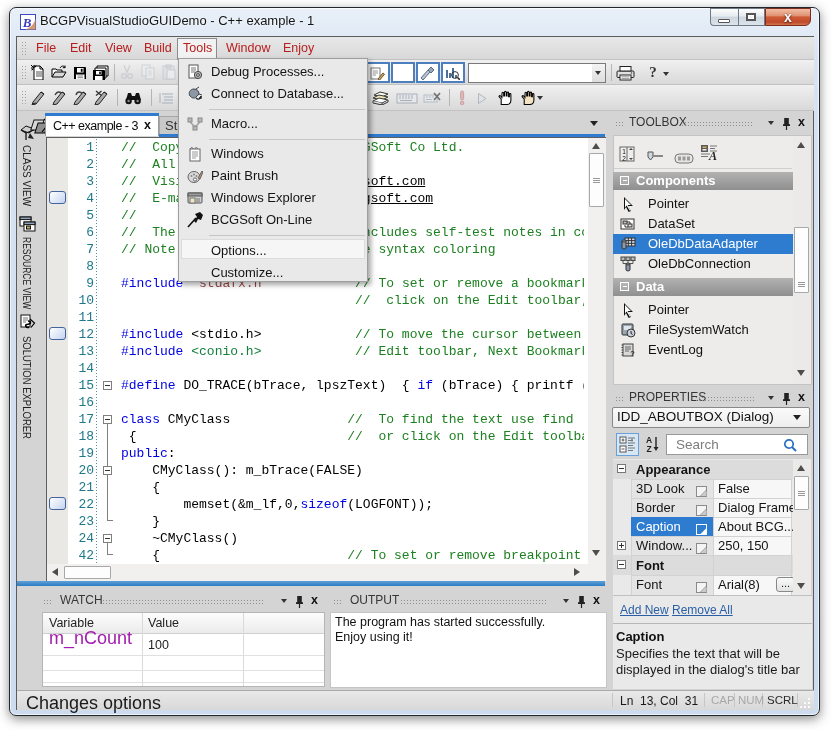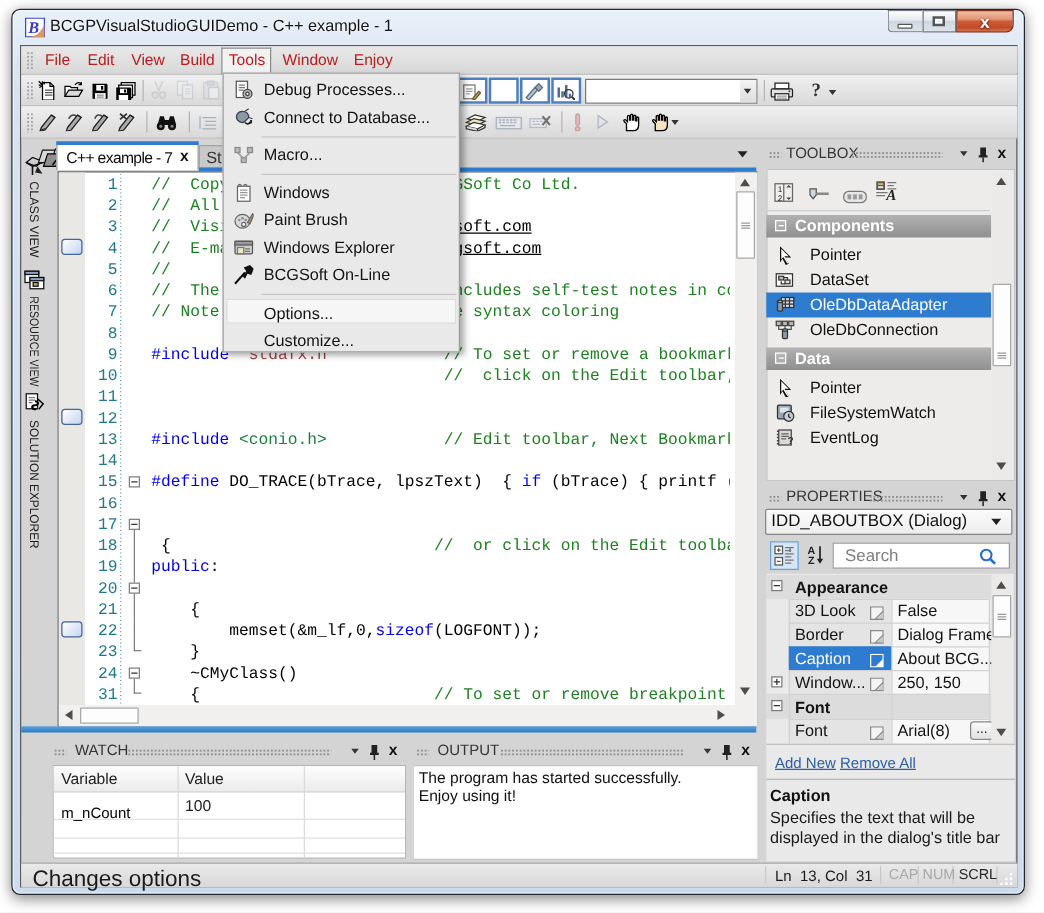--- a/index.html
+++ b/index.html
@@ -232,21 +232,21 @@
 <div style="position:absolute;left:30px;top:117px;"><svg width="22" height="18" viewBox="0 0 22 18">
       <rect x="2" y="3" width="10" height="10" fill="#d8d8d8" stroke="#111" transform="skewX(-18) translate(3 0)"></rect>
       <rect x="7" y="6" width="10" height="10" fill="#8f8f8f" stroke="#000" transform="skewX(-18) translate(3 0)"></rect>
       <path d="M14 2l5 4-7 9" fill="none" stroke="#000" stroke-width="1.2"></path>
     </svg></div>
 <div class="abs" style="left:159px;top:116px;width:21px;height:19px;background:#c9c9c9;border:1px solid #a5a5a5"></div>
 <div class="abs" style="left:165px;top:118px;font-size:13px;color:#333">St</div>
 <div class="abs" style="left:159px;top:134px;width:446px;height:3px;background:#2e7bd0"></div>
 <div class="abs" style="left:45px;top:113px;width:114px;height:22px;background:#2e7bd0"></div>
 <div class="abs" style="left:45px;top:116px;width:114px;height:20px;background:#fff;border:1px solid #9a9a9a;border-top:none;border-bottom:none"></div>
-<div class="abs" style="left:53px;top:119px;font-size:12.5px;letter-spacing:-0.5px;color:#0a0a0a">C++ example - 7</div>
+<div class="abs" style="left:53px;top:119px;font-size:12.5px;letter-spacing:-0.5px;color:#0a0a0a">C++ example - 3</div>
 <div class="x" style="left:144px;top:118px">x</div>
 <div class="abs arr-d2" style="left:590px;top:121px"></div>
 <div class="abs" style="left:46px;top:137px;width:560px;height:444px;border:1px solid #5f5f5f;background:#fff"></div>
 <div class="abs" style="left:47px;top:138px;width:21px;height:426px;background:#e9e8e4"></div>
 <div class="abs" style="left:96px;top:139px;width:1px;height:425px;background-image:linear-gradient(#4d94a4 1px,rgba(0,0,0,0) 1px);background-size:1px 3px"></div>
 <div class="abs" style="left:0;top:138px;width:584px;height:426px;overflow:hidden">
     <div class="abs" style="left:0;top:-138px;width:584px;height:730px">
       <div class="cl" style="top:138.5px"><span style="color:#1d8021">//  Copyright (C) 1998-2014  BCGSoft Co Ltd.</span></div>
       <div class="ln" style="top:138.5px">1</div>
       <div class="cl" style="top:155.5px"><span style="color:#1d8021">//  All rights reserved</span></div>
@@ -261,45 +261,48 @@
       <div class="ln" style="top:223.5px">6</div>
       <div class="cl" style="top:240.5px"><span style="color:#1d8021">// Note: The editor supports the syntax coloring</span></div>
       <div class="ln" style="top:240.5px">7</div>
       <div class="cl" style="top:257.5px"></div>
       <div class="ln" style="top:257.5px">8</div>
       <div class="cl" style="top:274.5px"><span style="color:#0000e6">#include</span><span style="color:#000000"> </span><span style="color:#9c4a49">"stdafx.h"</span><span style="color:#000000">           </span><span style="color:#1d8021">// To set or remove a bookmark,</span></div>
       <div class="ln" style="top:274.5px">9</div>
       <div class="cl" style="top:291.5px"><span style="color:#000000">                              </span><span style="color:#1d8021">//  click on the Edit toolbar,</span></div>
       <div class="ln" style="top:291.5px">10</div>
       <div class="ln" style="top:308.5px">11</div>
+      <div class="cl" style="top:325.5px"><span style="color:#0000e6">#include</span><span style="color:#000000"> &lt;stdio.h&gt;</span><span style="color:#000000">            </span><span style="color:#1d8021">// To move the cursor between</span></div>
       <div class="ln" style="top:325.5px">12</div>
       <div class="cl" style="top:342.5px"><span style="color:#0000e6">#include</span><span style="color:#15803d"> &lt;conio.h&gt;</span><span style="color:#000000">            </span><span style="color:#1d8021">// Edit toolbar, Next Bookmark</span></div>
       <div class="ln" style="top:342.5px">13</div>
       <div class="cl" style="top:359.5px"></div>
       <div class="ln" style="top:359.5px">14</div>
       <div class="cl" style="top:376.5px"><span style="color:#0000e6">#define</span><span style="color:#000000"> DO_TRACE(bTrace, lpszText)  { </span><span style="color:#0000e6">if</span><span style="color:#000000"> (bTrace) { printf (lpszText); }}</span></div>
       <div class="ln" style="top:376.5px">15</div>
       <div class="cl" style="top:393.5px"></div>
       <div class="ln" style="top:393.5px">16</div>
+      <div class="cl" style="top:410.5px"><span style="color:#0000e6">class</span><span style="color:#000000"> CMyClass</span><span style="color:#000000">               </span><span style="color:#1d8021">//  To find the text use find</span></div>
       <div class="ln" style="top:410.5px">17</div>
       <div class="cl" style="top:427.5px"><span style="color:#000000"> {</span><span style="color:#000000">                           </span><span style="color:#1d8021">//  or click on the Edit toolbar</span></div>
       <div class="ln" style="top:427.5px">18</div>
       <div class="cl" style="top:444.5px"><span style="color:#0000e6">public</span><span style="color:#000000">:</span></div>
       <div class="ln" style="top:444.5px">19</div>
+      <div class="cl" style="top:461.5px"><span style="color:#000000">    CMyClass(): m_bTrace(FALSE)</span></div>
       <div class="ln" style="top:461.5px">20</div>
       <div class="cl" style="top:478.5px"><span style="color:#000000">    {</span></div>
       <div class="ln" style="top:478.5px">21</div>
       <div class="cl" style="top:495.5px"><span style="color:#000000">        memset(&amp;m_lf,0,</span><span style="color:#0000e6">sizeof</span><span style="color:#000000">(LOGFONT));</span></div>
       <div class="ln" style="top:495.5px">22</div>
       <div class="cl" style="top:512.5px"><span style="color:#000000">    }</span></div>
       <div class="ln" style="top:512.5px">23</div>
       <div class="cl" style="top:529.5px"><span style="color:#000000">    ~CMyClass()</span></div>
       <div class="ln" style="top:529.5px">24</div>
       <div class="cl" style="top:546.5px"><span style="color:#000000">    {</span><span style="color:#000000">                        </span><span style="color:#1d8021">// To set or remove breakpoint</span></div>
-      <div class="ln" style="top:546.5px">31</div>
+      <div class="ln" style="top:546.5px">42</div>
     </div>
   </div>
 <div class="bm" style="top:191.0px"></div>
 <div class="bm" style="top:327.0px"></div>
 <div class="bm" style="top:497.0px"></div>
 <div class="fb" style="top:380.5px"></div>
 <div class="fb" style="top:414.5px"></div>
 <div class="fb" style="top:465.5px"></div>
 <div class="fb" style="top:533.5px"></div>
 <div class="fv" style="top:423.5px;height:42px"></div>
@@ -344,21 +347,21 @@
   </div>
 <div class="abs" style="left:42px;top:612px;width:283px;height:75px;background:#fff;border:1px solid #b5b5b5">
     <div class="abs" style="left:0;top:0;width:281px;height:21px;background:linear-gradient(#fdfdfd,#ebebeb);border-bottom:1px solid #cfcfcf"></div>
     <div class="abs" style="left:99px;top:0;width:1px;height:73px;background:#dadada"></div>
     <div class="abs" style="left:200px;top:0;width:1px;height:73px;background:#dadada"></div>
     <div class="abs" style="left:6px;top:3px;font-size:12.5px;color:#222">Variable</div>
     <div class="abs" style="left:105px;top:3px;font-size:12.5px;color:#222">Value</div>
     <div class="abs" style="left:0;top:42px;width:281px;height:1px;background:#e0e0e0"></div>
     <div class="abs" style="left:0;top:57px;width:281px;height:1px;background:#e0e0e0"></div>
     <div class="abs" style="left:0;top:69px;width:281px;height:1px;background:#e0e0e0"></div>
-    <div class="abs" style="left:6px;top:30px;font-size:12px;color:#000000">m_nCount</div>
+    <div class="abs" style="left:6px;top:15px;font-size:18px;color:#a21caf">m_nCount</div>
     <div class="abs" style="left:105px;top:25px;font-size:12.5px;color:#222">100</div>
   </div>
 <div class="abs" style="left:330px;top:612px;width:277px;height:76px;background:#fff;border:1px solid #c5c5c5">
     <div class="abs" style="left:4px;top:2px;font-size:12.5px;color:#111;line-height:15px">The program has started successfully.<br>Enjoy using it!</div>
   </div>
 <div class="abs" style="left:17px;top:690px;width:797px;height:20px;background:linear-gradient(#e9e9e9,#d8d8d8);border-top:1px solid #aaa"></div>
 <div class="abs" style="left:26px;top:693px;font-size:18px;color:#1a1a1a">Changes options</div>
 <div class="abs" style="left:612px;top:693px;width:1px;height:14px;background:#c6c6c6"></div>
 <div class="abs" style="left:704px;top:693px;width:1px;height:14px;background:#c6c6c6"></div>
 <div class="abs" style="left:734px;top:693px;width:1px;height:14px;background:#c6c6c6"></div>

